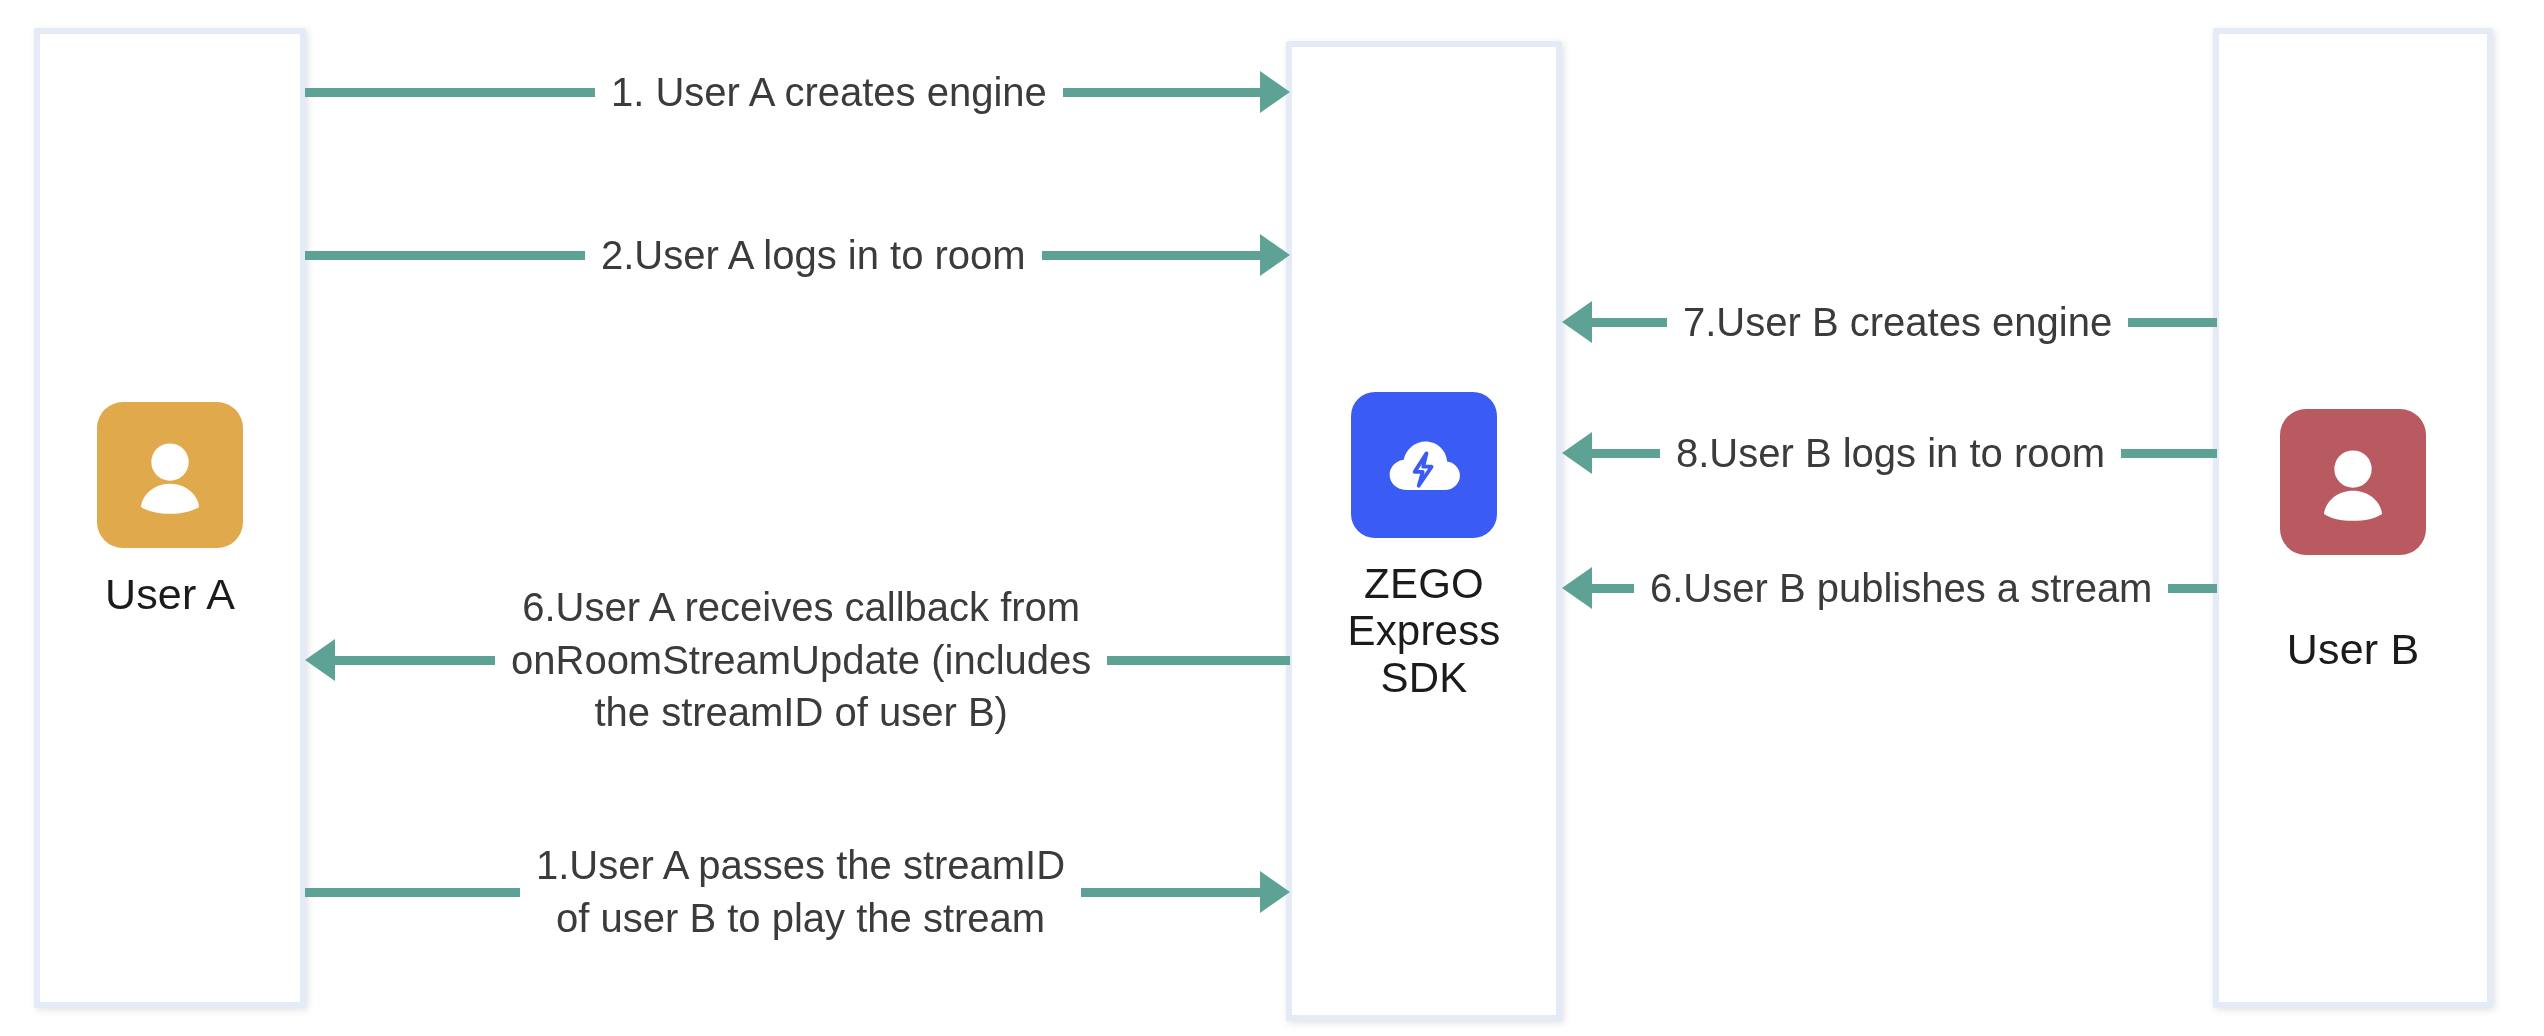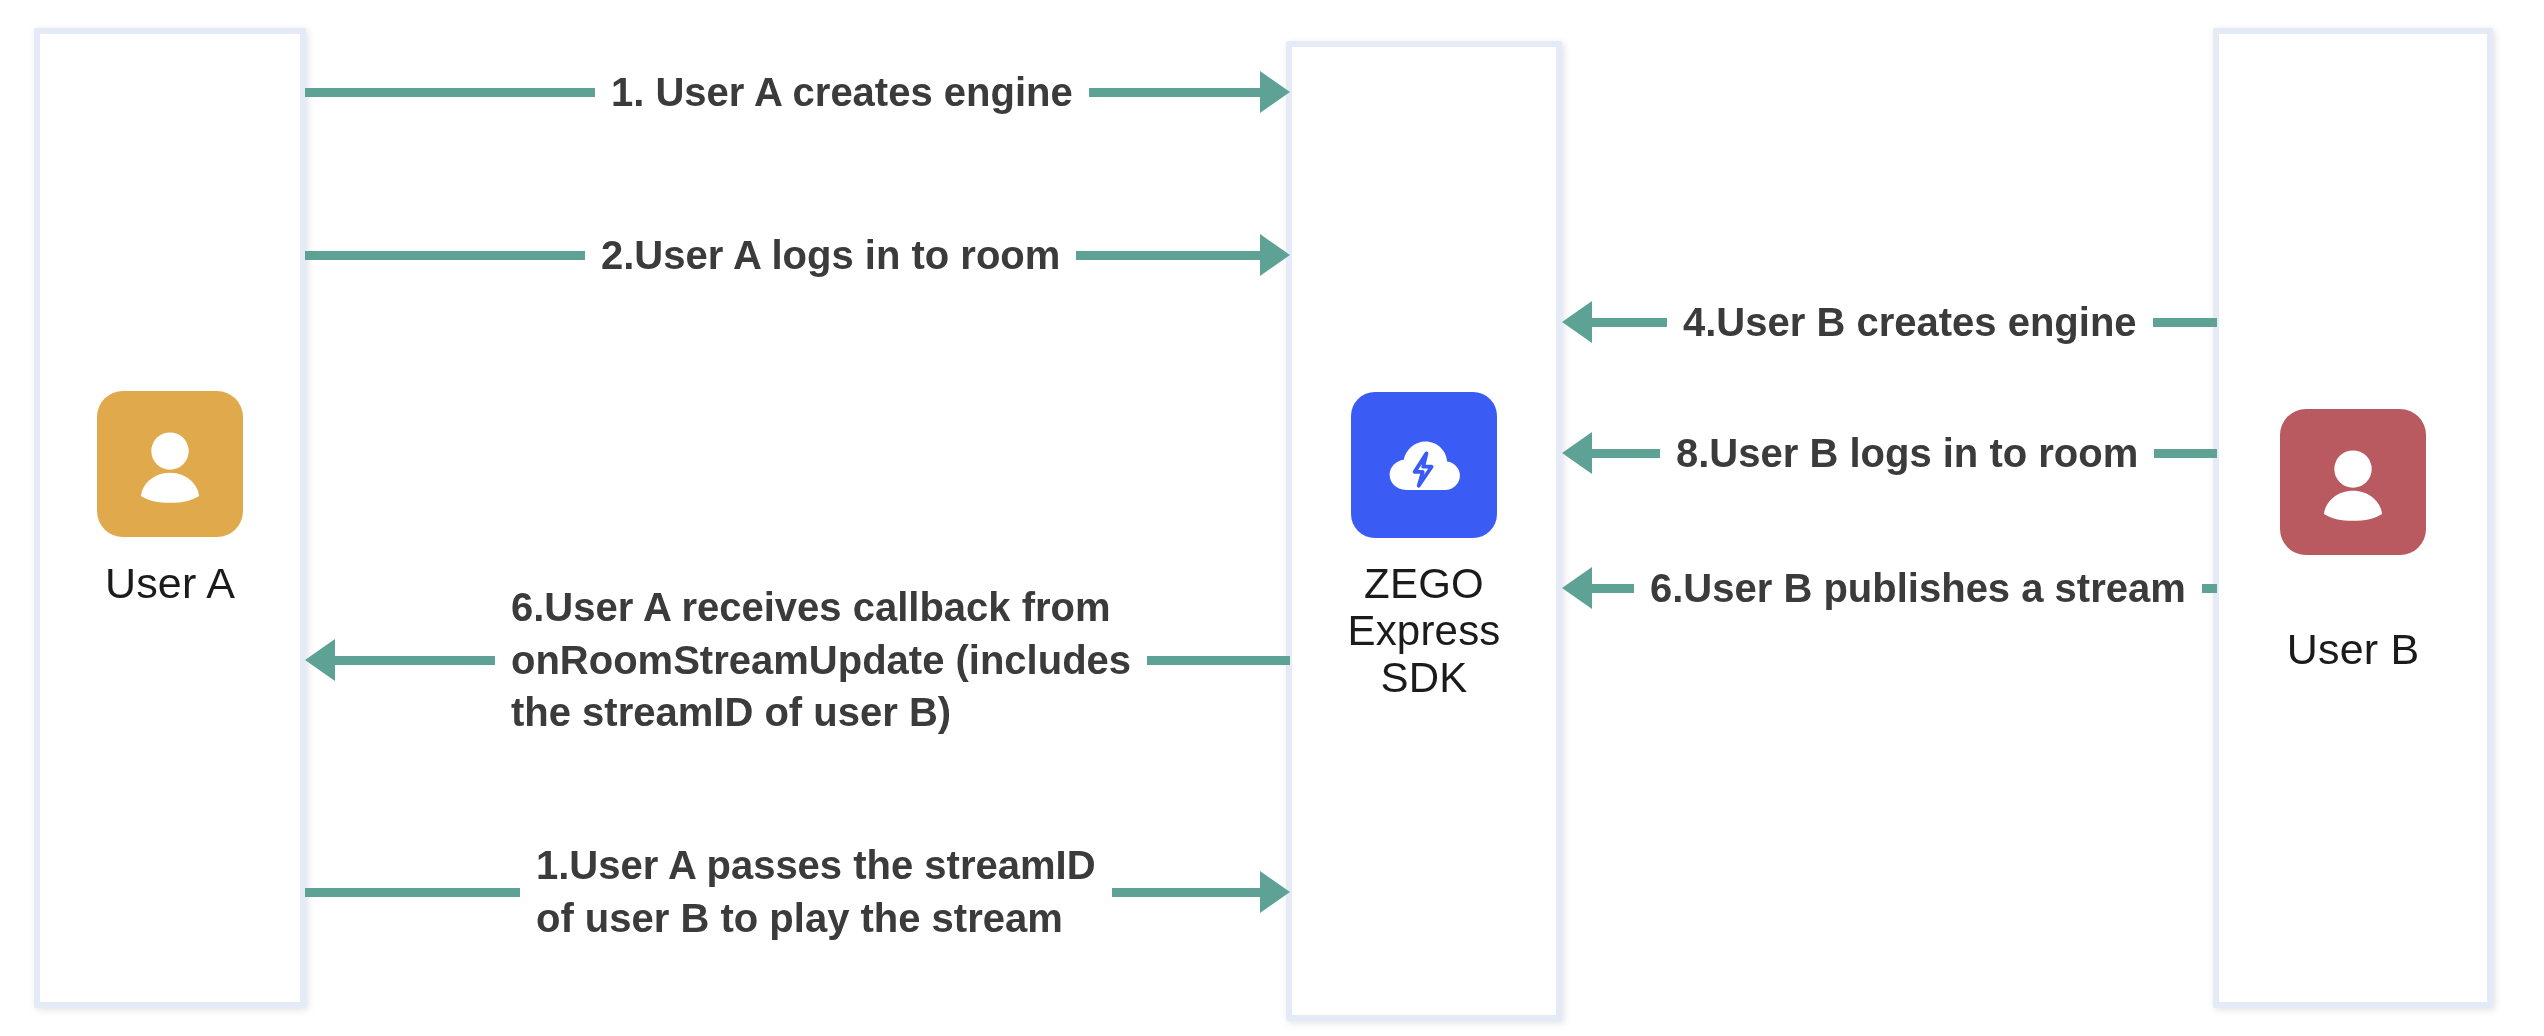--- a/index.html
+++ b/index.html
@@ -37,37 +37,37 @@
   }
   .avatar svg{display:block;}
   .actor-name{
     margin-top:22px;
     font-size:43px;color:#1b1b1b;line-height:1.12;
     text-align:center;font-weight:400;
     letter-spacing:.2px;
   }
   .actor-name.multi{font-size:42px;}
 
-  #actor-a{top:357px;}
+  #actor-a{top:368px;}
   #actor-b{top:375px;gap:48px;}
   #actor-sdk{top:345px;}
 
   
   .flow{
     position:absolute;
     display:flex;align-items:center;
     height:0;
   }
   .flow .seg{
     height:9px;background:#5ea295;flex:none;
   }
   .flow .label{
     font-size:40px;color:#3b3b3b;line-height:1.32;
-    white-space:pre-line;
-    padding:0 16px;flex:none;font-weight:bold;
+    text-align:center;white-space:pre-line;
+    padding:0 16px;flex:none;
   }
   .head{
     width:0;height:0;flex:none;
     border-top:21px solid transparent;
     border-bottom:21px solid transparent;
   }
   .head.right{border-left:30px solid #5ea295;}
   .head.left{border-right:30px solid #5ea295;}
 
   .flow.lr{flex-direction:row;}
@@ -126,21 +126,21 @@
   <div class="flow lr" id="flow-2" style="left:305px;top:255px;width:985px;">
     <div class="seg" style="width:280px"></div>
     <div class="label">2.User A logs in to room</div>
     <div class="seg" style="flex:1 1 auto"></div>
     <div class="head right"></div>
   </div>
 
   <div class="flow rl" id="flow-3" style="left:1562px;top:322px;width:655px;">
     <div class="head left"></div>
     <div class="seg" style="width:75px"></div>
-    <div class="label">4.User B creates engine</div>
+    <div class="label">7.User B creates engine</div>
     <div class="seg" style="flex:1 1 auto"></div>
   </div>
 
   <div class="flow rl" id="flow-4" style="left:1562px;top:453px;width:655px;">
     <div class="head left"></div>
     <div class="seg" style="width:68px"></div>
     <div class="label">8.User B logs in to room</div>
     <div class="seg" style="flex:1 1 auto"></div>
   </div>
 

